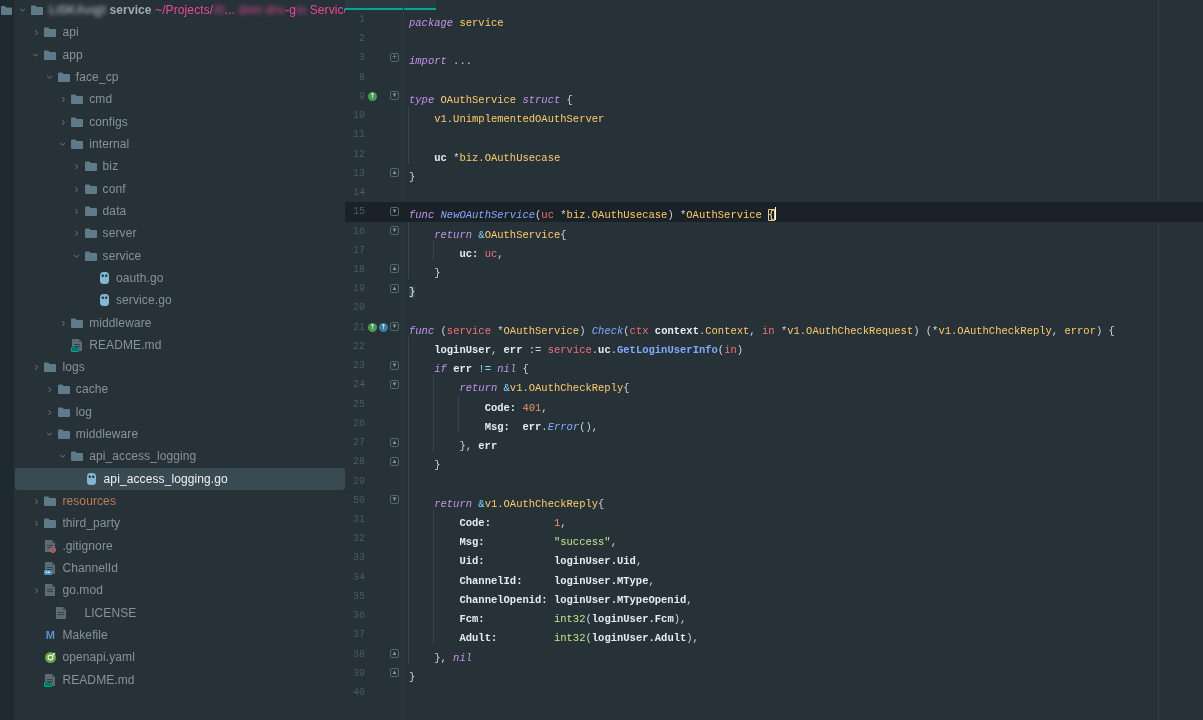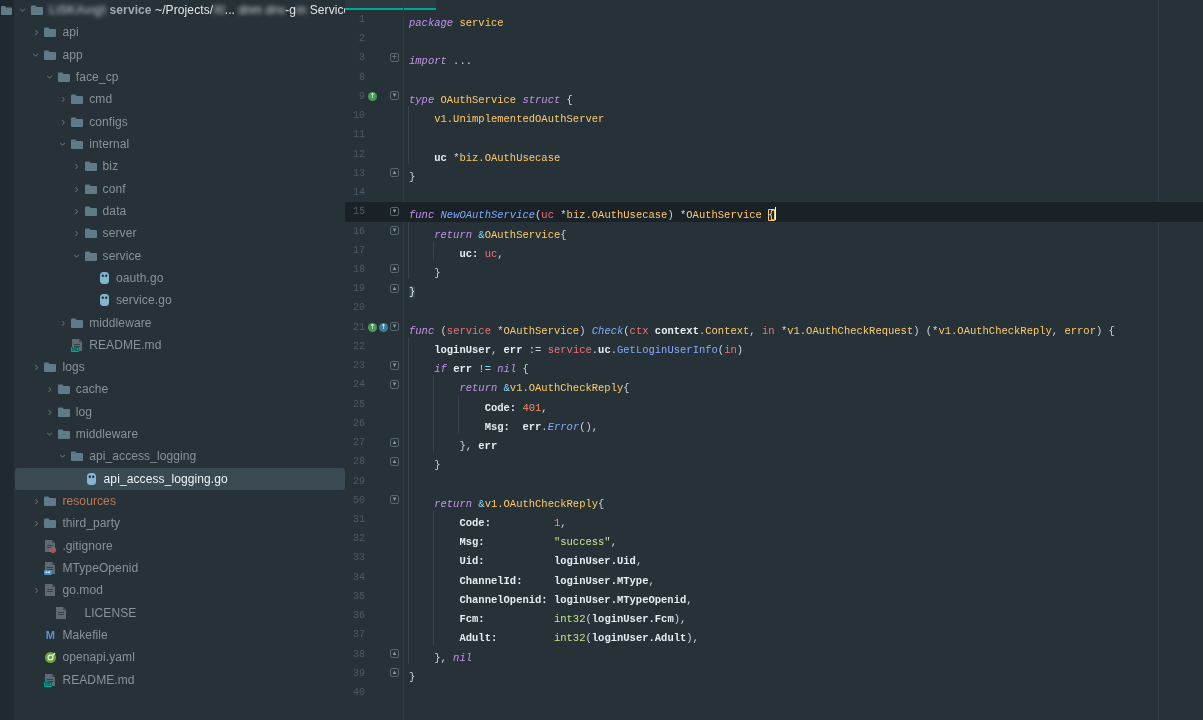--- a/index.html
+++ b/index.html
@@ -16,21 +16,21 @@
     font-size:12px;color:#87939A;cursor:default;}
   .trow.sel{background:#3A4A53;border-radius:3px;margin-left:1px;color:#ECF2F5;}
   .chev{display:inline-block;width:12px;text-align:center;color:#5E6C74;font-size:12px;
     line-height:12px;flex:0 0 12px;}
   .chev.exp{transform:rotate(90deg);}
   .chev.none{visibility:hidden;}
   .ticon{display:inline-flex;width:16px;justify-content:center;align-items:center;flex:0 0 16px;margin-right:4px;}
   .tlabel{letter-spacing:.1px;}
   .masked{filter:blur(2.2px);opacity:.9;}
   .rootname{font-weight:bold;color:#9FAAB1;}
-  .rootpath{color:#e5e5e5;}
+  .rootpath{color:#ec4899;}
   .mk-letter{font-weight:bold;font-size:11px;color:#5B93CE;font-family:"Liberation Sans",sans-serif;}
 
   
   #editor{position:absolute;left:345px;top:0;width:858px;height:720px;background:#263238;}
   #tabsliver{position:absolute;left:0;top:0;width:91px;height:8px;background:#2B3A41;
     border-bottom:2px solid #00A794;}
   #marginguide{position:absolute;left:813px;top:0;width:1px;height:720px;background:#31404A;}
   #gutterborder{position:absolute;left:58px;top:0;width:1px;height:720px;background:#2E3B42;}
   #lines{position:absolute;left:0;top:10px;width:858px;}
   .cline{position:absolute;left:0;width:858px;height:19.23px;}
@@ -47,21 +47,21 @@
     border-radius:2px;box-sizing:border-box;color:#8A979E;font-size:7px;line-height:7px;
     text-align:center;font-family:"DejaVu Sans",sans-serif;}
   .codetxt{position:absolute;left:60px;top:0;height:19.23px;margin:4px;
     font-family:"Liberation Mono","DejaVu Sans Mono",monospace;font-size:10.5px;line-height:19.23px;
     white-space:pre;color:#C9D4DA;}
   .guide{position:absolute;width:1px;background:#36454D;}
 
   .tk-kw{color:#C792EA;font-style:italic;}
   .tk-ty{color:#FFCB6B;}
   .tk-fn{color:#82AAFF;font-style:italic;}
-  .tk-fnr{color:#82AAFF;}
+  .tk-fnr{color:#82AAFF;font-weight:bold;}
   .tk-pa{color:#F07178;}
   .tk-nu{color:#F78C6C;}
   .tk-st{color:#C3E88D;}
   .tk-gr{color:#C3E88D;}
   .tk-op{color:#89DDFF;}
   .tk-pl{color:#C9D4DA;}
   .tk-fd{color:#E4EEF1;font-weight:600;}
   .tk-brY{color:#E4EEF1;box-shadow:0 0 0 1px #FFCB6B inset;border-radius:1px;}
   .tk-brB{color:#E4EEF1;background:#33464F;border-radius:1px;}
   .caret{display:inline-block;width:1.5px;height:13px;background:#FFFFFF;vertical-align:-2px;}
@@ -329,21 +329,21 @@
           <svg width="12" height="14">
             <path d="M1 1 h7 l3 3 v9 h-10 z" fill="#5E6B73"></path>
             <path d="M8 1 l3 3 h-3 z" fill="#3F4B52"></path>
             <rect x="3" y="6" width="6" height="1" fill="#36424A"></rect>
             <rect x="3" y="8" width="6" height="1" fill="#36424A"></rect>
             <rect x="0" y="9" width="8" height="5" rx="1" fill="#4A8FC4"></rect>
             <rect x="1.5" y="10.5" width="2" height="1.5" fill="#DCE8F0"></rect>
             <rect x="4" y="10.5" width="2" height="1.5" fill="#DCE8F0"></rect>
           </svg>
         </span>
-        <span class="tlabel">MTypeOpenid</span>
+        <span class="tlabel">ChannelId</span>
       </div>
       <div class="trow" style="padding-left: 16.4px;">
         <span class="chev">›</span>
         <span class="ticon">
           <svg width="12" height="14">
             <path d="M1 1 h7 l3 3 v9 h-10 z" fill="#5E6B73"></path>
             <path d="M8 1 l3 3 h-3 z" fill="#3F4B52"></path>
             <rect x="3" y="6" width="6" height="1" fill="#36424A"></rect>
             <rect x="3" y="8" width="6" height="1" fill="#36424A"></rect>
           </svg>

